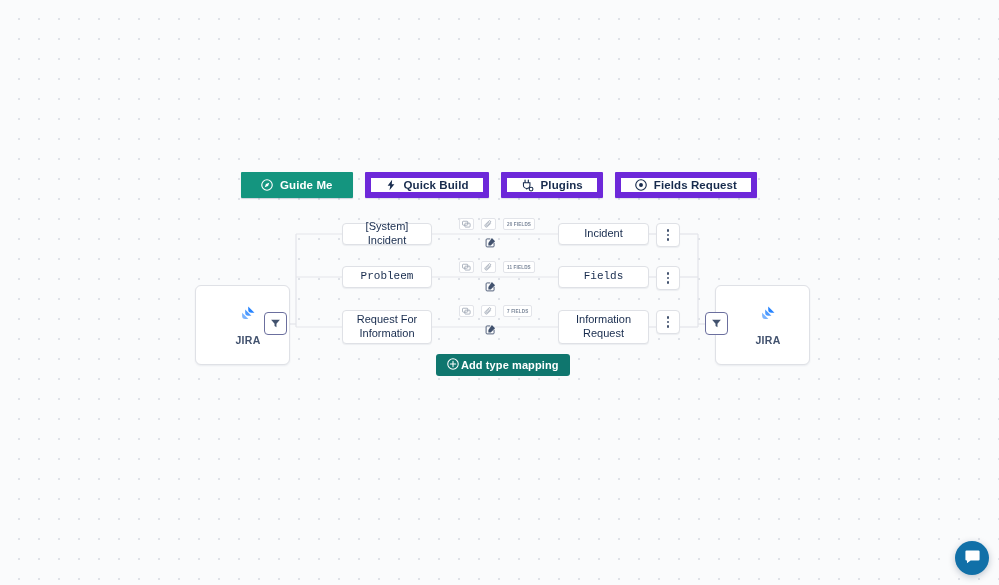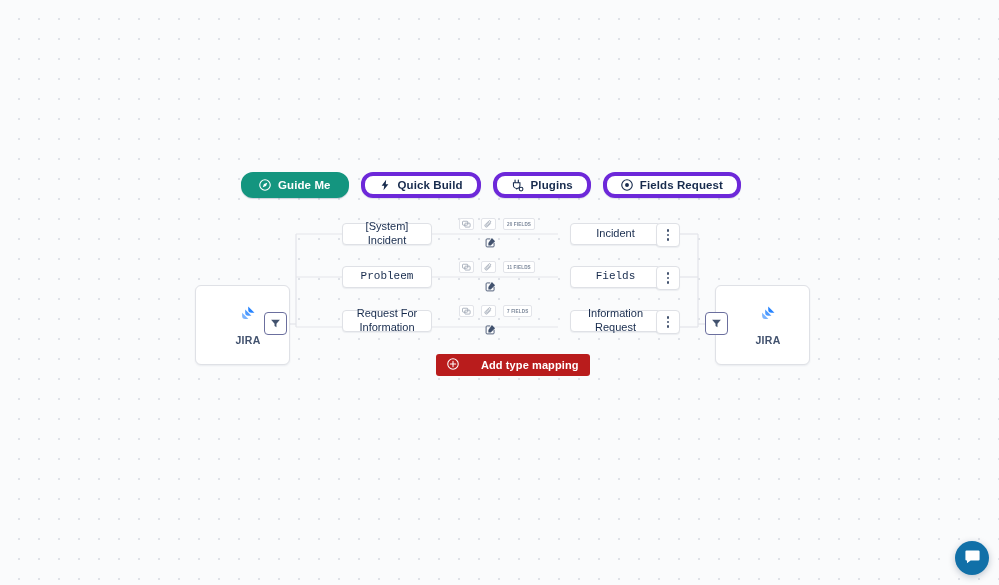--- a/index.html
+++ b/index.html
@@ -28,27 +28,27 @@
     gap: 12px;
     align-items: center;
   }
   .tbtn {
     height: 26px;
     box-sizing: border-box;
     display: flex;
     align-items: center;
     gap: 7px;
     padding: 0 14px;
-    border-radius: 12px;
+    border-radius: 1px;
     font-size: 11.5px;
     font-weight: bold;
     letter-spacing: .1px;
     background: #ffffff;
     color: #172b4d;
-    border: 4px solid #6d28d9;
+    border: 6px solid #6d28d9;
     box-shadow: 0 1px 1px rgba(9,30,66,.10);
     cursor: pointer;
     white-space: nowrap;
   }
   .tbtn.primary {
     background: #14957f;
     border-color: #14957f;
     color: #ffffff;
     box-shadow: 0 1px 1px rgba(9,30,66,.18);
   }
@@ -118,24 +118,24 @@
     text-align: center;
     font-size: 11px;
     line-height: 1.25;
     color: #172b4d;
     padding: 3px 6px;
     box-shadow: 0 1px 1px rgba(9,30,66,.06);
     cursor: pointer;
     z-index: 4;
   }
   .node.src { left: 342px; width: 90px; }
-  .node.dst { left: 558px; width: 91px; margin-left: 12px; }
+  .node.dst { left: 558px; width: 91px; }
   .node.r1 { top: 223px; height: 22px; }
   .node.r2 { top: 266px; height: 22px; font-family: Liberation Mono, monospace; }
-  .node.r3 { top: 310px; height: 22px; }
+  .node.r3 { top: 310px; height: 34px; }
 
   
   .midbar {
     position: absolute;
     display: flex;
     align-items: center;
     gap: 7px;
     z-index: 5;
   }
   .midbar.m1 { left: 459px; top: 218px; }
@@ -207,22 +207,22 @@
   
   .add-mapping {
     position: absolute;
     left: 436px;
     top: 354px;
     height: 22px;
     box-sizing: border-box;
     padding: 0 11px;
     display: flex;
     align-items: center;
-    gap: 22px;
-    background: #b91c1c;
+    gap: 2px;
+    background: #0f766e;
     border: none;
     border-radius: 3px;
     color: #ffffff;
     font-size: 11px;
     font-weight: bold;
     letter-spacing: .1px;
     cursor: pointer;
     z-index: 7;
     font-family: "Liberation Sans", sans-serif;
   }

